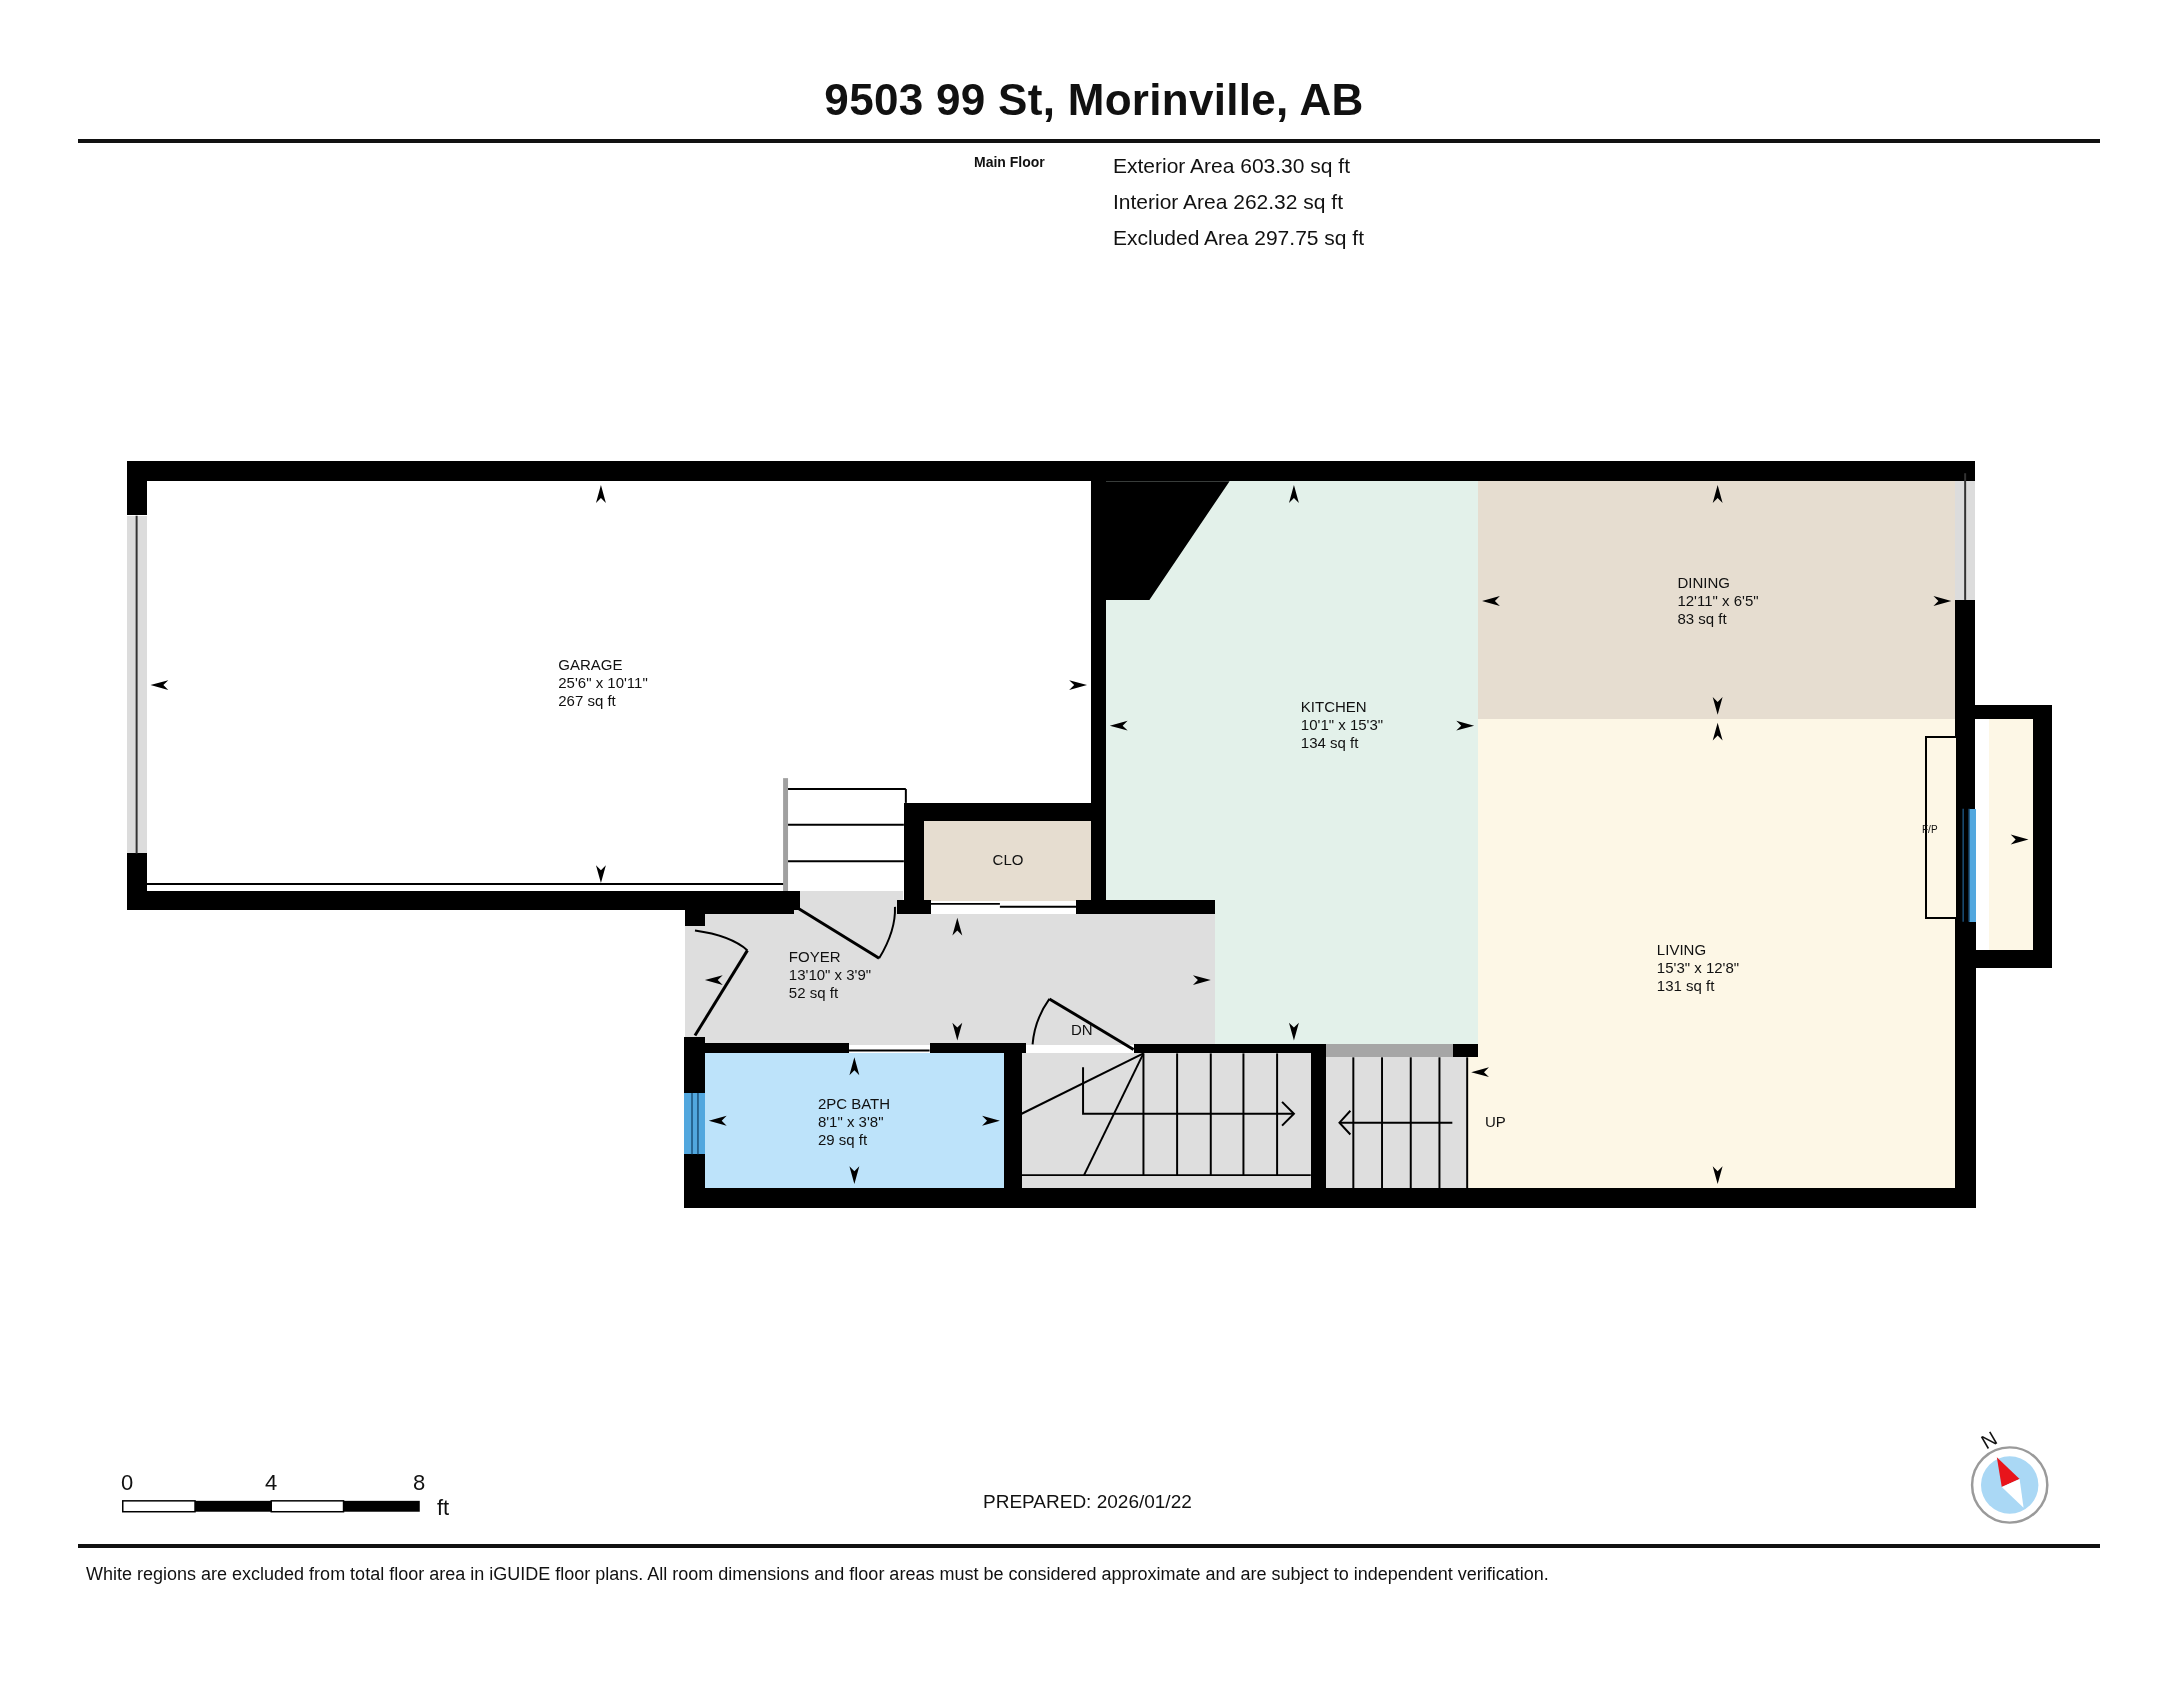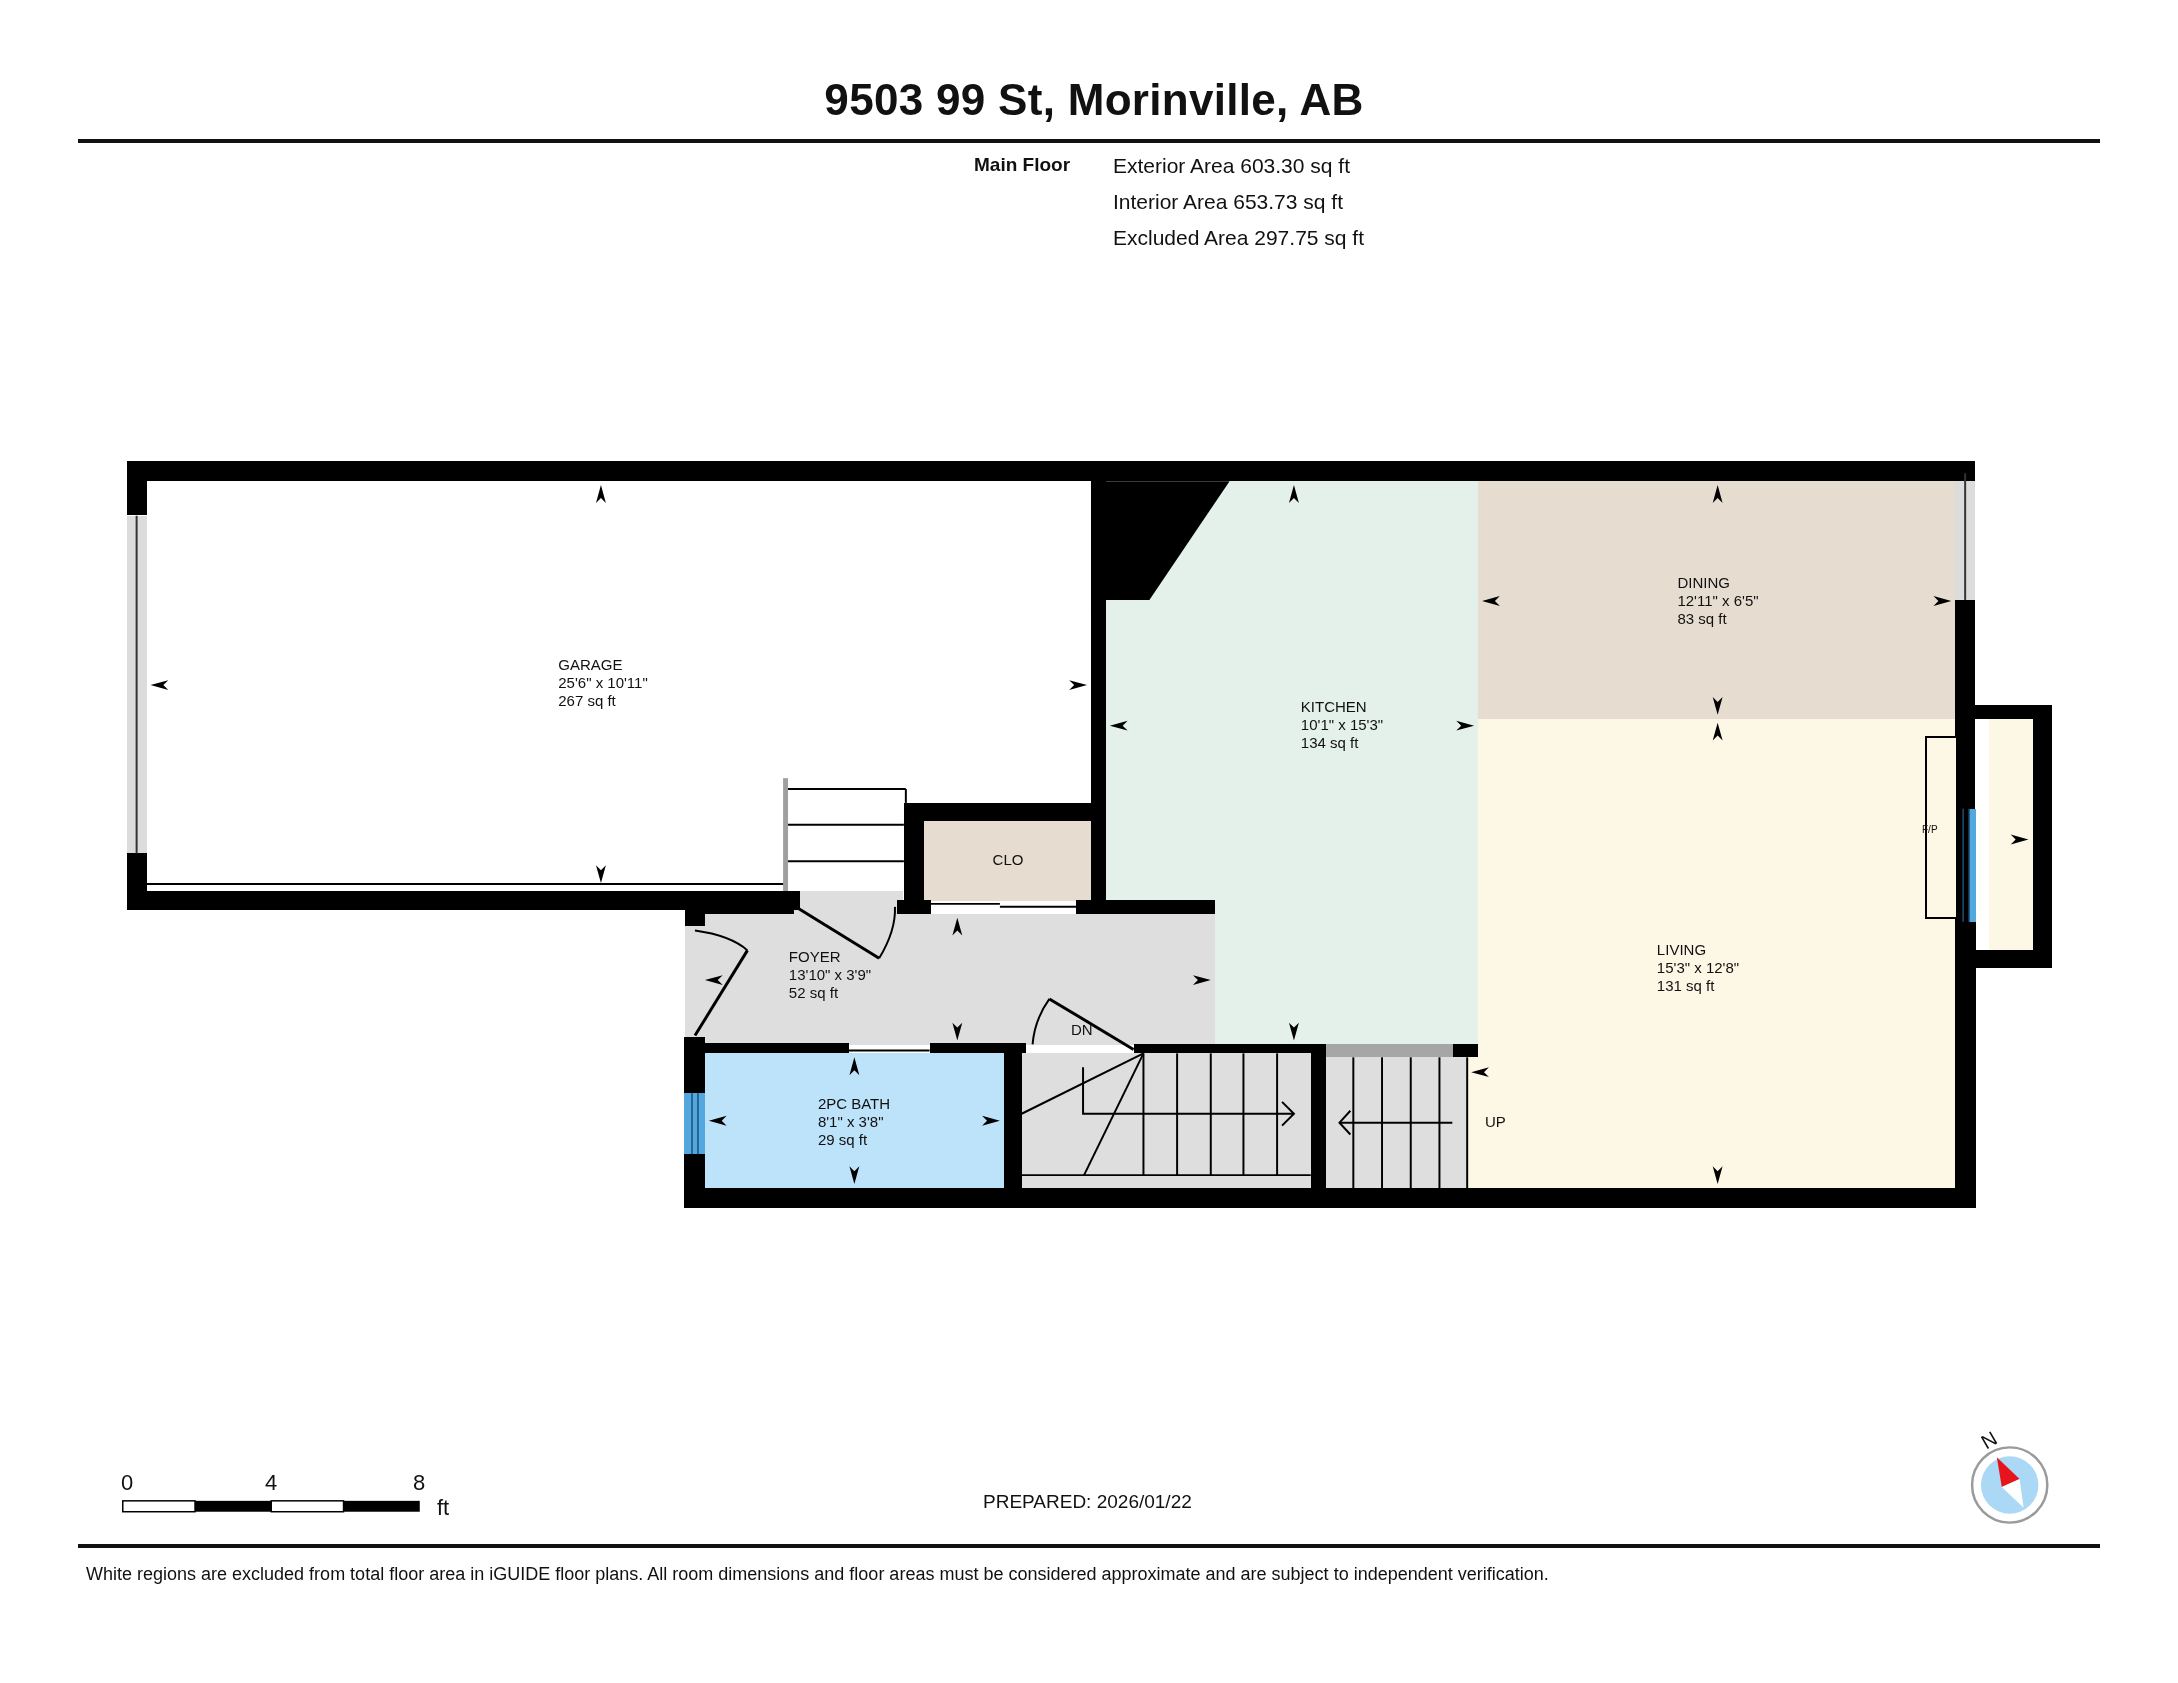--- a/index.html
+++ b/index.html
@@ -1,21 +1,21 @@
 <!DOCTYPE html>
 <html><head>
 <meta charset="utf-8">
 <style>
   html, body { margin:0; padding:0; background:#ffffff; }
   body { width:2178px; height:1683px; position:relative; overflow:hidden;
          font-family:"Liberation Sans", sans-serif; color:#111; }
   .abs { position:absolute; }
   .title { left:5px; width:2178px; top:75px; text-align:center; font-size:44px; font-weight:bold; letter-spacing:0.3px; }
   .rule { left:78px; width:2022px; height:4px; background:#111; }
-  .floor-label { left:974px; top:154px; font-size:19px; font-weight:bold; }
+  .floor-label { left:974px; top:154px; font-size:14px; font-weight:bold; }
   .area-line { left:1113px; font-size:21px; }
   .wall { position:absolute; background:#000; }
   .room { position:absolute; }
   .rlabel { position:absolute; text-align:left; font-size:15px; line-height:18px; transform:translateX(-50%); white-space:nowrap; }
   .fp-box { position:absolute; border:2px solid #000; box-sizing:border-box; }
   .fp-text { position:absolute; font-size:10px; }
   .win-grey { position:absolute; background:#dcdcdc; }
   .win-blue { position:absolute; background:#52a7de; }
   .scale-num { position:absolute; font-size:22px; }
   .prepared { left:983px; top:1491px; font-size:19px; }
@@ -23,21 +23,21 @@
   svg.overlay { position:absolute; left:0; top:0; }
 </style>
 </head>
 <body>
 
 <div class="abs title">9503 99 St, Morinville, AB</div>
 <div class="abs rule" style="top:139px;"></div>
 
 <div class="abs floor-label">Main Floor</div>
 <div class="abs area-line" style="top:154px;">Exterior Area 603.30 sq ft</div>
-<div class="abs area-line" style="top:190px;">Interior Area 653.73 sq ft</div>
+<div class="abs area-line" style="top:190px;">Interior Area 262.32 sq ft</div>
 <div class="abs area-line" style="top:226px;">Excluded Area 297.75 sq ft</div>
 
 <div>
 
   <div class="room" style="left:147px;top:481px;width:945px;height:410px;background:#fff;"></div>
   <div class="room" style="left:1106px;top:481px;width:372px;height:563px;background:#e3f1ea;"></div>
   <div class="room" style="left:1478px;top:481px;width:477px;height:238px;background:#e6ddd0;"></div>
   <div class="room" style="left:1478px;top:719px;width:477px;height:469px;background:#fdf7e6;"></div>
   <div class="room" style="left:1467px;top:1044px;width:11px;height:144px;background:#fdf7e6;"></div>
   <div class="room" style="left:1989px;top:719px;width:44px;height:249px;background:#fdf7e6;"></div>

